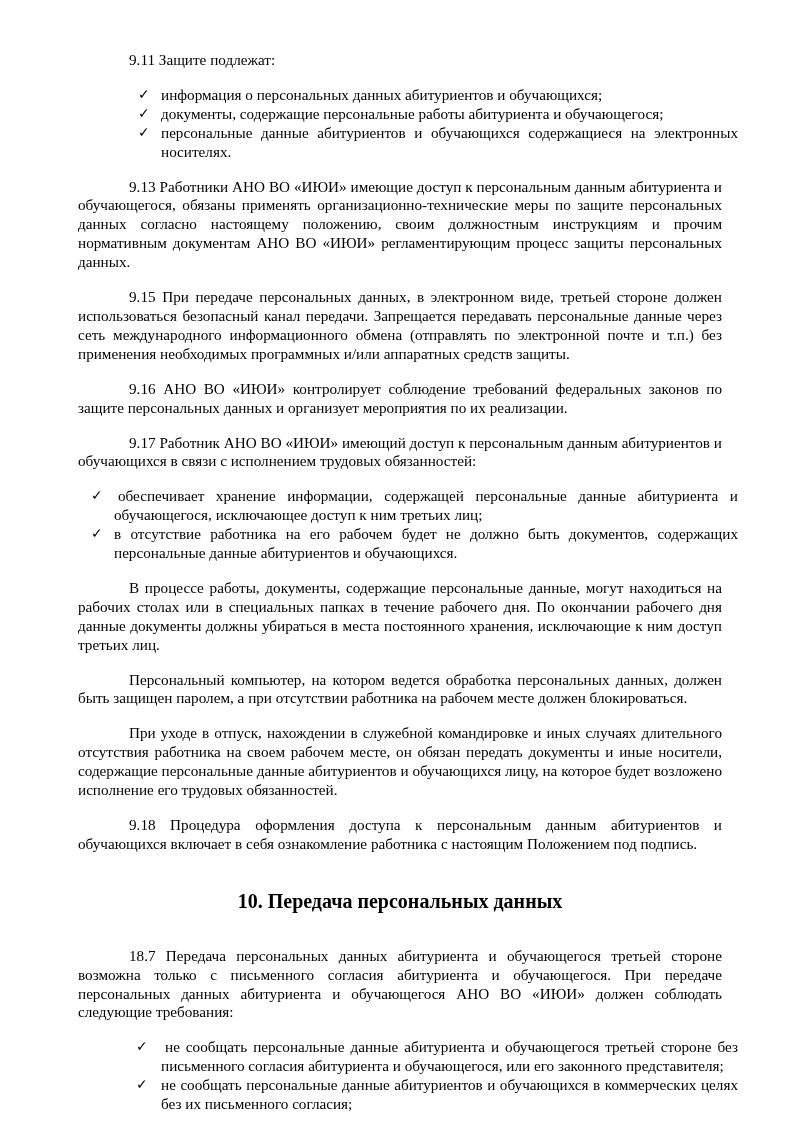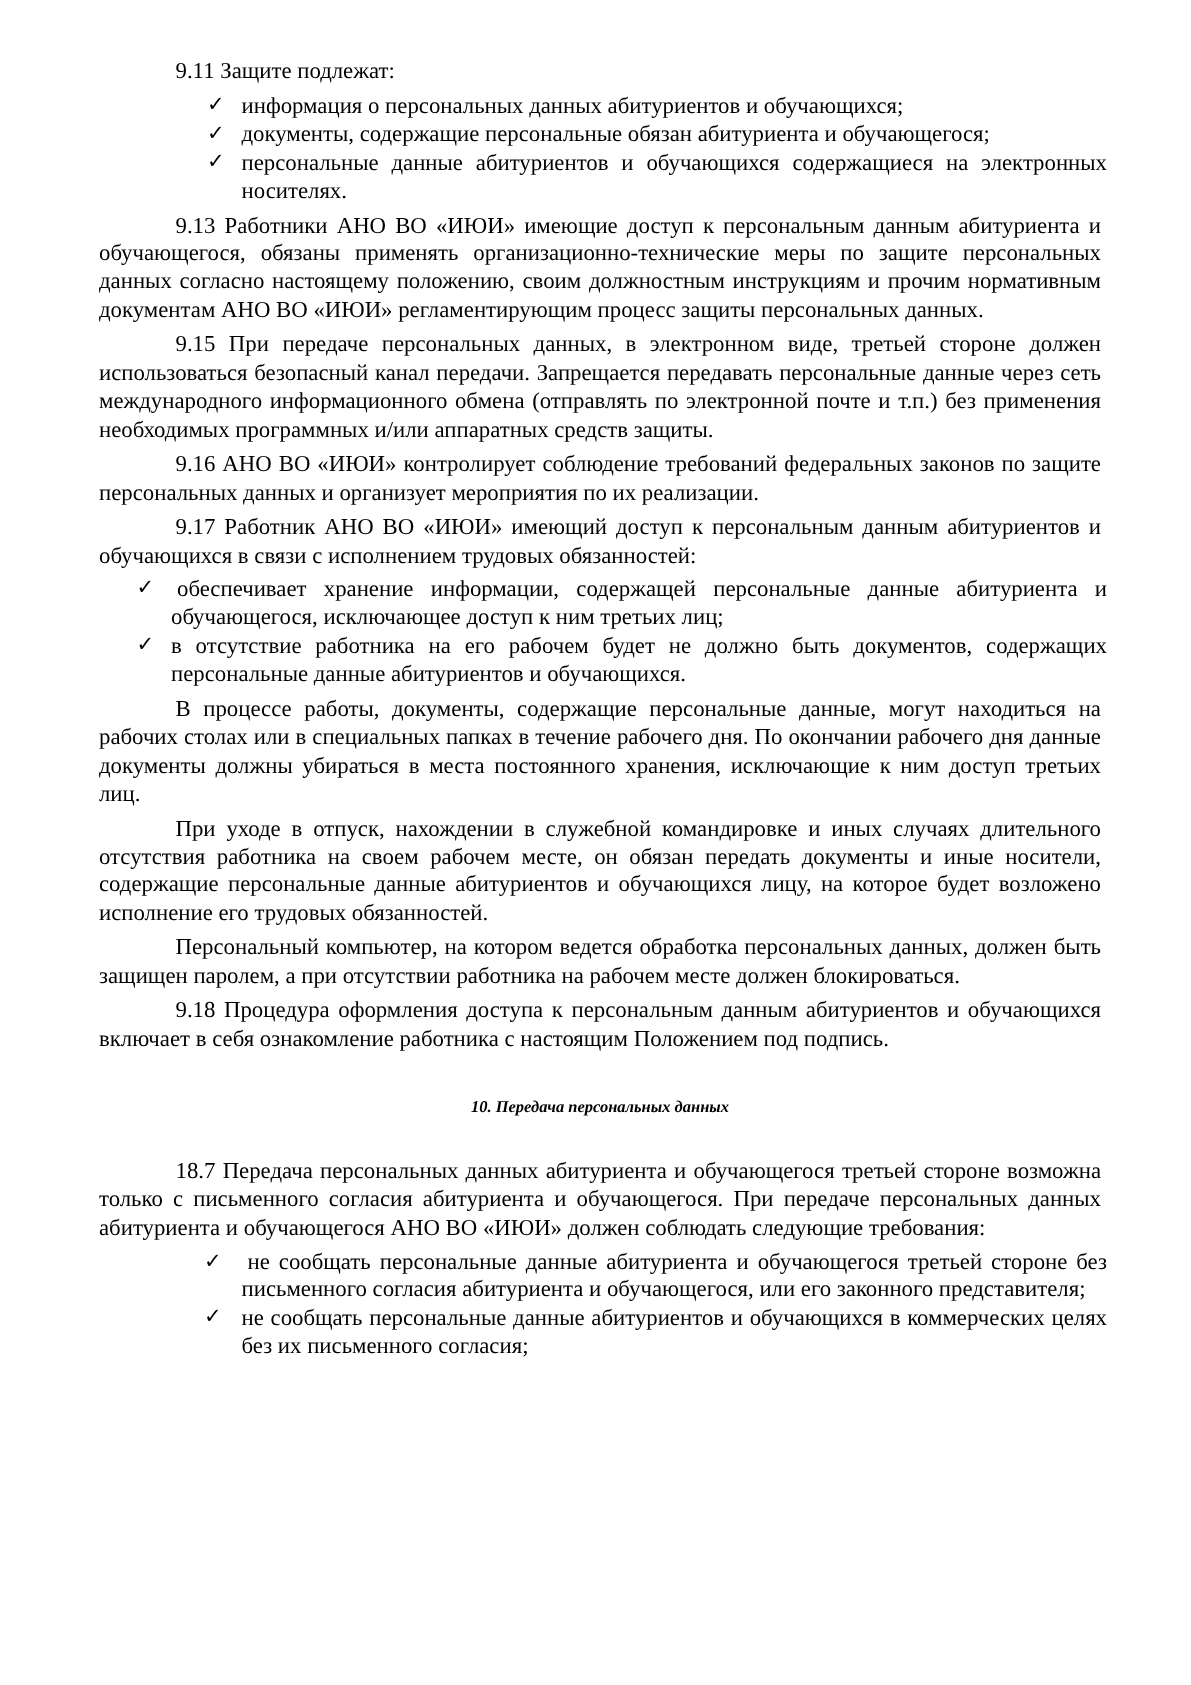--- a/index.html
+++ b/index.html
@@ -13,21 +13,21 @@
     }
     .page {
       position: absolute;
       left: 62px;
       top: 35px;
       width: 676px;
       font-size: 15.2px;
       line-height: 18.9px;
     }
     .para {
-      margin: 4px;
+      margin: 16px;
       text-indent: 51px;
       text-align: justify;
     }
     .para.left { text-align: left; }
     ul.checks {
       list-style: none;
       margin: 0;
       padding: 0;
     }
     ul.checks li {
@@ -63,21 +63,21 @@
 <div class="page">
 
   <p class="para left">9.11 Защите подлежат:</p>
   <ul class="checks l1">
     <li>
       <span class="check">✓</span>
       <span>информация о персональных данных абитуриентов и обучающихся;</span>
     </li>
     <li>
       <span class="check">✓</span>
-      <span>документы, содержащие персональные обязан абитуриента и обучающегося;</span>
+      <span>документы, содержащие персональные работы абитуриента и обучающегося;</span>
     </li>
     <li>
       <span class="check">✓</span>
       <span>персональные данные абитуриентов и обучающихся содержащиеся на электронных носителях.</span>
     </li>
   </ul>
 
   <p class="para">9.13 Работники АНО ВО «ИЮИ» имеющие доступ к персональным данным абитуриента и обучающегося, обязаны применять организационно-технические меры по защите персональных данных согласно настоящему положению, своим должностным инструкциям и прочим нормативным документам АНО ВО «ИЮИ» регламентирующим процесс защиты персональных данных.</p>
   <p class="para">9.15 При передаче персональных данных, в электронном виде, третьей стороне должен использоваться безопасный канал передачи. Запрещается передавать персональные данные через сеть международного информационного обмена (отправлять по электронной почте и т.п.) без применения необходимых программных и/или аппаратных средств защиты.</p>
   <p class="para">9.16 АНО ВО «ИЮИ» контролирует соблюдение требований федеральных законов по защите персональных данных и организует мероприятия по их реализации.</p>
@@ -88,25 +88,25 @@
       <span class="check">✓</span>
       <span class="lead-space"></span><span>обеспечивает хранение информации, содержащей персональные данные абитуриента и обучающегося, исключающее доступ к ним третьих лиц;</span>
     </li>
     <li>
       <span class="check">✓</span>
       <span>в отсутствие работника на его рабочем будет не должно быть документов, содержащих персональные данные абитуриентов и обучающихся.</span>
     </li>
   </ul>
 
   <p class="para">В процессе работы, документы, содержащие персональные данные, могут находиться на рабочих столах или в специальных папках в течение рабочего дня. По окончании рабочего дня данные документы должны убираться в места постоянного хранения, исключающие к ним доступ третьих лиц.</p>
+  <p class="para">Персональный компьютер, на котором ведется обработка персональных данных, должен быть защищен паролем, а при отсутствии работника на рабочем месте должен блокироваться.</p>
   <p class="para">При уходе в отпуск, нахождении в служебной командировке и иных случаях длительного отсутствия работника на своем рабочем месте, он обязан передать документы и иные носители, содержащие персональные данные абитуриентов и обучающихся лицу, на которое будет возложено исполнение его трудовых обязанностей.</p>
-  <p class="para">Персональный компьютер, на котором ведется обработка персональных данных, должен быть защищен паролем, а при отсутствии работника на рабочем месте должен блокироваться.</p>
   <p class="para">9.18 Процедура оформления доступа к персональным данным абитуриентов и обучающихся включает в себя ознакомление работника с настоящим Положением под подпись.</p>
 
-  <h2 class="heading" style="font-size:11px;line-height:18.9px;font-style:italic;">10. Передача персональных данных</h2>
+  <h2 class="heading" style="font-size:20px;line-height:18.9px;">10. Передача персональных данных</h2>
 
   <p class="para">18.7 Передача персональных данных абитуриента и обучающегося третьей стороне возможна только с письменного согласия абитуриента и обучающегося. При передаче персональных данных абитуриента и обучающегося АНО ВО «ИЮИ» должен соблюдать следующие требования:</p>
   <ul class="checks l3">
     <li>
       <span class="check">✓</span>
       <span class="lead-space"></span><span>не сообщать персональные данные абитуриента и обучающегося третьей стороне без письменного согласия абитуриента и обучающегося, или его законного представителя;</span>
     </li>
     <li>
       <span class="check">✓</span>
       <span>не сообщать персональные данные абитуриентов и обучающихся в коммерческих целях без их письменного согласия;</span>

